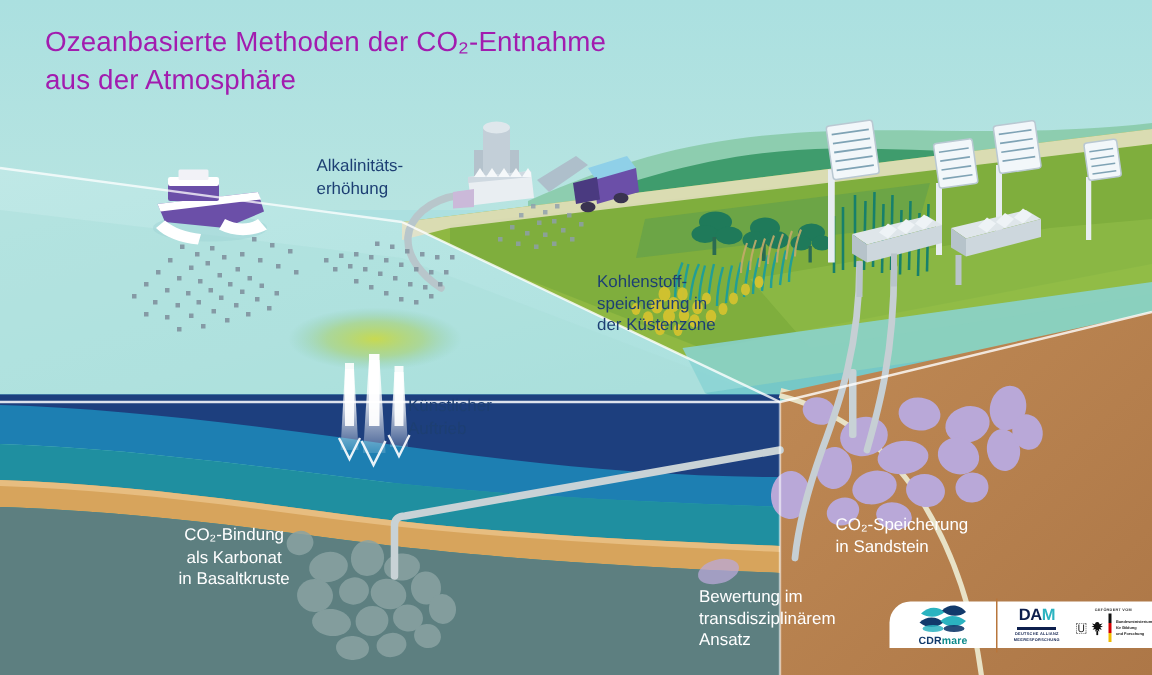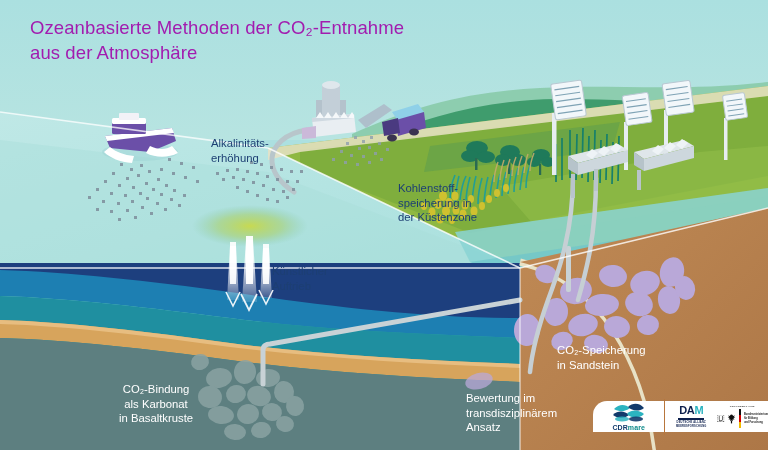--- a/index.html
+++ b/index.html
@@ -18,24 +18,24 @@
     font-size:18.5px;line-height:1.33;
     font-weight:400;color:#a21caf;letter-spacing:.1px;
     white-space:pre-line;
   }
 
   
   .lbl{position:absolute;font-size:11.3px;line-height:1.30;white-space:pre-line;}
   .lbl.dark{color:#1d3f73;}
   .lbl.light{color:#ffffff;}
 
-  #lbl-alk{left:211px;top:136px;}
+  #lbl-alk{left:211px;top:104px;}
   #lbl-coast{left:398px;top:181px;}
   #lbl-upw{left:272px;top:264px;}
-  #lbl-basalt{left:119px;top:382px;text-align:center;}
+  #lbl-basalt{left:119px;top:350px;text-align:center;}
   #lbl-sand{left:557px;top:343px;}
   #lbl-assess{left:466px;top:391px;}
 
   
   #logobar{
     position:absolute;left:593px;top:401px;width:175px;height:31px;
     background:#ffffff;border-top-left-radius:14px;
     display:flex;align-items:center;
   }
   .logo-cell{height:100%;display:flex;align-items:center;justify-content:center;}

